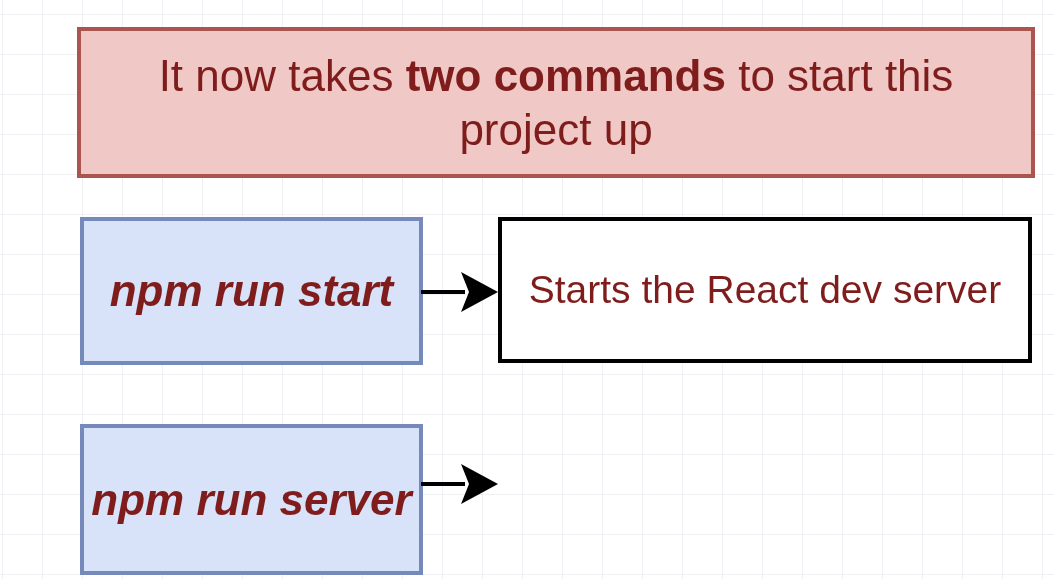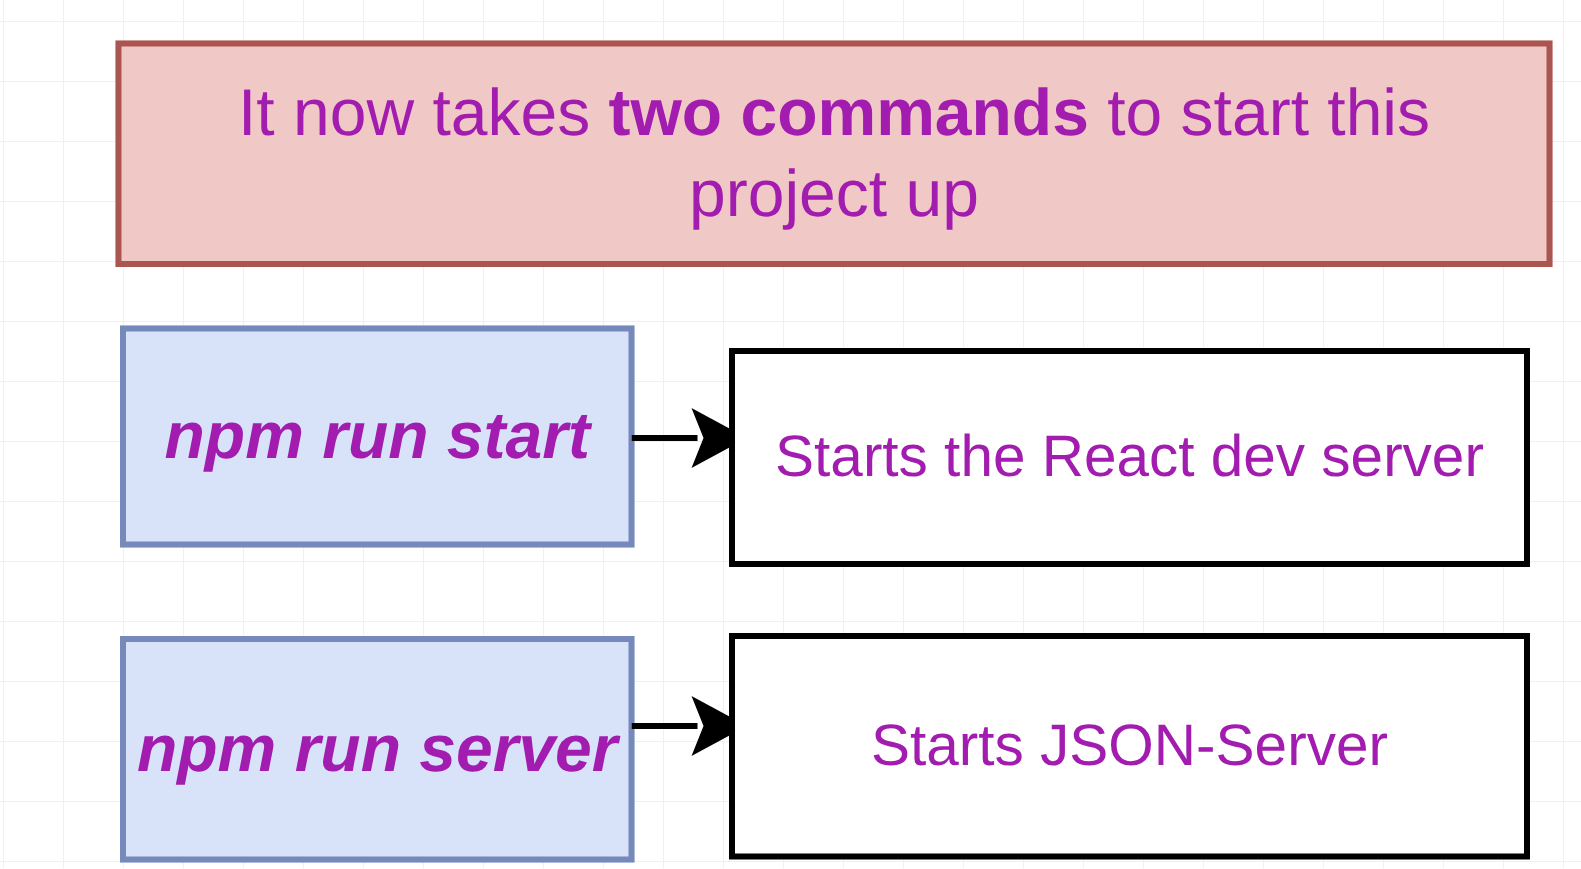--- a/index.html
+++ b/index.html
@@ -21,21 +21,21 @@
     background-size: 40px 40px;
     background-position: 2px 14px;
   }
 
   .box {
     position: absolute;
     box-sizing: border-box;
     display: flex;
     align-items: center;
     justify-content: center;
-    color: #a21caf;
+    color: #7f1d1d;
     text-align: center;
   }
 
   
   .note {
     left: 77px;
     top: 27px;
     width: 958px;
     height: 151px;
     background: var(--note-fill, #f0c9c6);
@@ -59,28 +59,27 @@
     font-size: 44px;
     font-weight: 700;
     font-style: italic;
     white-space: nowrap;
   }
   .command.row1 { top: 217px; height: 148px; text-align: right; }
   .command.row2 { top: 424px; height: 151px; }
 
   
   .description {
-    left: 486px;
+    left: 498px;
     width: 534px;
     background: var(--description-fill, #ffffff);
     border: 4px solid var(--description-border, #000000);
     font-size: 39px;
     font-weight: 400;
     white-space: nowrap;
-    margin-top: 15px;
   }
   .description.row1 { top: 217px; height: 146px; }
   .description.row2 { top: 407px; height: 151px; }
 
   .arrow {
     position: absolute;
     width: 77px;
     height: 42px;
     color: var(--arrow, #000000);
   }
@@ -107,17 +106,14 @@
     <span>Starts the React dev server</span>
   </div>
 
   <div class="box command row2">
     <span>npm run server</span>
   </div>
   <svg class="arrow row2" viewBox="0 0 77 42" aria-hidden="true">
     <line x1="0" y1="21" x2="44" y2="21" stroke="currentColor" stroke-width="4"></line>
     <polygon points="40,1 77,21 40,41 48,21" fill="currentColor"></polygon>
   </svg>
-  <div class="box description row2">
-    <span>Starts JSON-Server</span>
-  </div>
 
 </div>
 
 </body></html>

